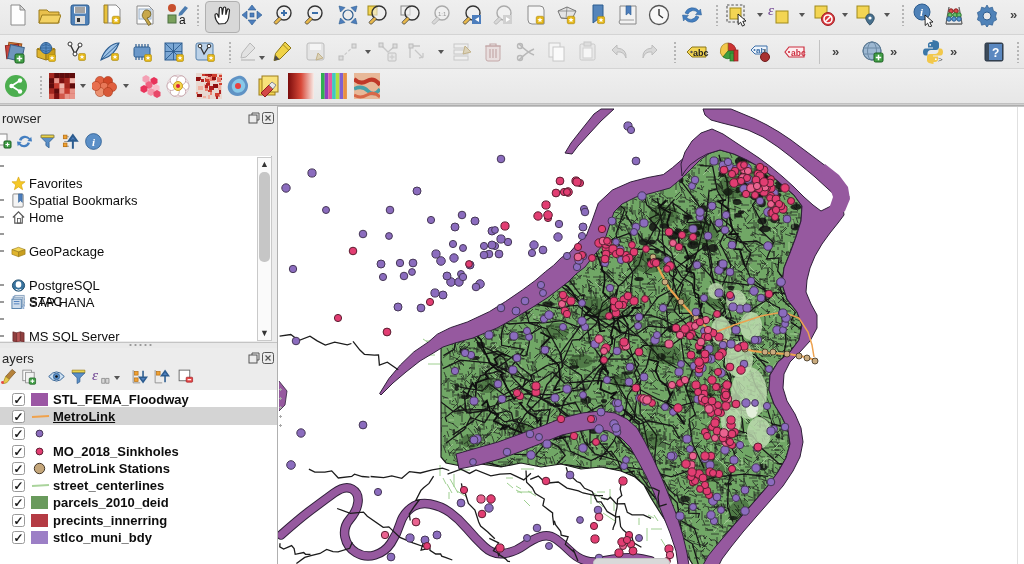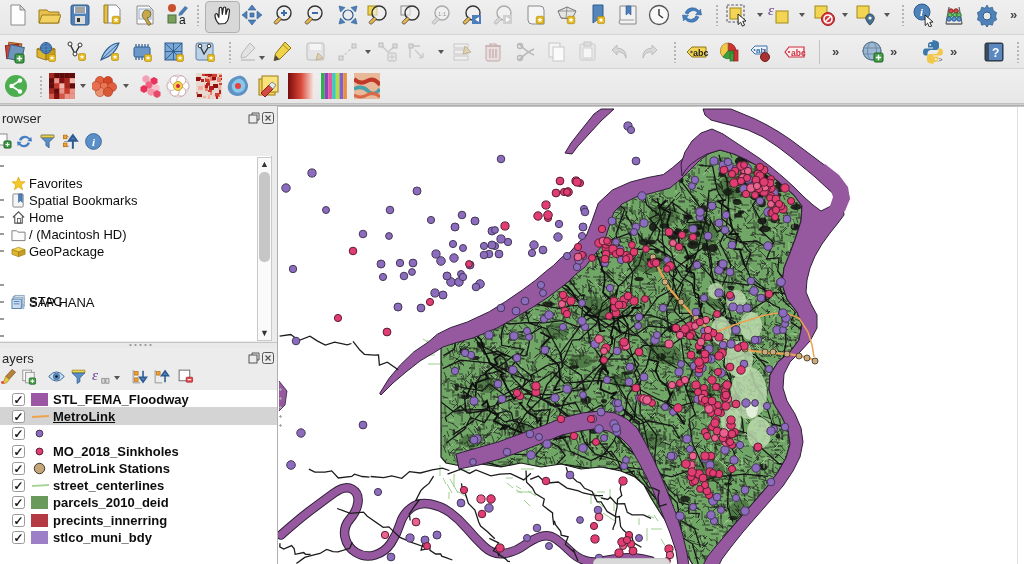--- a/index.html
+++ b/index.html
@@ -586,49 +586,59 @@
         </svg>
         <span class="lbl">Home</span>
       </div>
 <div class="trow" style="top:86px">
         <svg class="ticon" viewBox="0 0 16 16">
           <rect x="2" y="1" width="11" height="14" rx="1" fill="#f4f4f4" stroke="#888"></rect>
           <path d="M8,1 h4 v9 l-2,-2 -2,2 z" fill="#4d7ebd" stroke="#2c5c8f" stroke-width="0.6"></path>
         </svg>
         <span class="lbl">Spatial Bookmarks</span>
       </div>
-<div class="trow" style="top:120px">
-        <svg class="ticon" viewBox="0 0 16 16">
-          <path d="M1,4 h5 l1.5,1.5 H15 v9 H1 z" fill="#fbfbfb" stroke="#7a7a7a"></path>
-        </svg>
-        <span class="lbl">/ (Macintosh HD)</span>
-      </div>
 <div class="trow" style="top:137px">
         <svg class="ticon" viewBox="0 0 16 16">
           <path d="M1,6 l7,-2.5 7,2.5 -7,2.5 z" fill="#f3d553" stroke="#9c7c1c" stroke-width="0.7"></path>
           <path d="M1,6 v5 l7,2.5 v-5 z" fill="#e0b52e" stroke="#9c7c1c" stroke-width="0.7"></path>
           <path d="M15,6 v5 l-7,2.5 v-5 z" fill="#c89e1e" stroke="#9c7c1c" stroke-width="0.7"></path>
         </svg>
         <span class="lbl">GeoPackage</span>
+      </div>
+<div class="trow" style="top:171px">
+        <svg class="ticon" viewBox="0 0 16 16">
+          <ellipse cx="8" cy="8" rx="6.5" ry="6" fill="#39739e" stroke="#1d4a6b"></ellipse>
+          <ellipse cx="8" cy="7" rx="3" ry="3.5" fill="#fff"></ellipse>
+          <path d="M5,12 q3,2 6,0" stroke="#fff" stroke-width="1" fill="none"></path>
+        </svg>
+        <span class="lbl">PostgreSQL</span>
       </div>
 <div class="trow" style="top:188px">
         <svg class="ticon" viewBox="0 0 16 16">
           <rect x="2" y="2" width="12" height="12" fill="#cfdded" stroke="#4d7ebd" stroke-dasharray="2,1.4"></rect>
           <rect x="4.5" y="4.5" width="7" height="7" fill="#4d7ebd"></rect>
         </svg>
         <span class="lbl">SAP HANA</span>
       </div>
 <div class="trow" style="top:187px">
         <svg class="ticon" viewBox="0 0 16 16">
           <rect x="4" y="1.5" width="10" height="10" fill="#e8eef5" stroke="#8aa4c0"></rect>
           <rect x="2.5" y="3.5" width="10" height="10" fill="#dce6f2" stroke="#8aa4c0"></rect>
           <rect x="1" y="5.5" width="10" height="10" fill="#cfdded" stroke="#5580ab"></rect>
           <path d="M3,8 h6 M3,10.5 h6" stroke="#4d7ebd" stroke-width="1"></path>
         </svg>
         <span class="lbl">STAC</span>
+      </div>
+<div class="trow" style="top:222px">
+        <svg class="ticon" viewBox="0 0 16 16">
+          <path d="M2,3 l4,1 v10 l-4,-1 z" fill="#8f3f3f" stroke="#5c1f1f" stroke-width="0.6"></path>
+          <path d="M6,4 l4,-1 v10 l-4,1 z" fill="#b85555" stroke="#5c1f1f" stroke-width="0.6"></path>
+          <path d="M10,3 l4,1 v10 l-4,-1 z" fill="#8f3f3f" stroke="#5c1f1f" stroke-width="0.6"></path>
+        </svg>
+        <span class="lbl">MS SQL Server</span>
       </div>
 <div style="position:absolute;left:0px;top:59px;width:4px;height:2px;background:#9a9a9a"></div>
 <div style="position:absolute;left:0px;top:93px;width:4px;height:2px;background:#9a9a9a"></div>
 <div style="position:absolute;left:0px;top:110px;width:4px;height:2px;background:#9a9a9a"></div>
 <div style="position:absolute;left:0px;top:127px;width:4px;height:2px;background:#9a9a9a"></div>
 <div style="position:absolute;left:0px;top:144px;width:4px;height:2px;background:#9a9a9a"></div>
 <div style="position:absolute;left:0px;top:178px;width:4px;height:2px;background:#9a9a9a"></div>
 <div style="position:absolute;left:0px;top:195px;width:4px;height:2px;background:#9a9a9a"></div>
 <div style="position:absolute;left:0px;top:212px;width:4px;height:2px;background:#9a9a9a"></div>
 <div style="position:absolute;left:0px;top:229px;width:4px;height:2px;background:#9a9a9a"></div>

